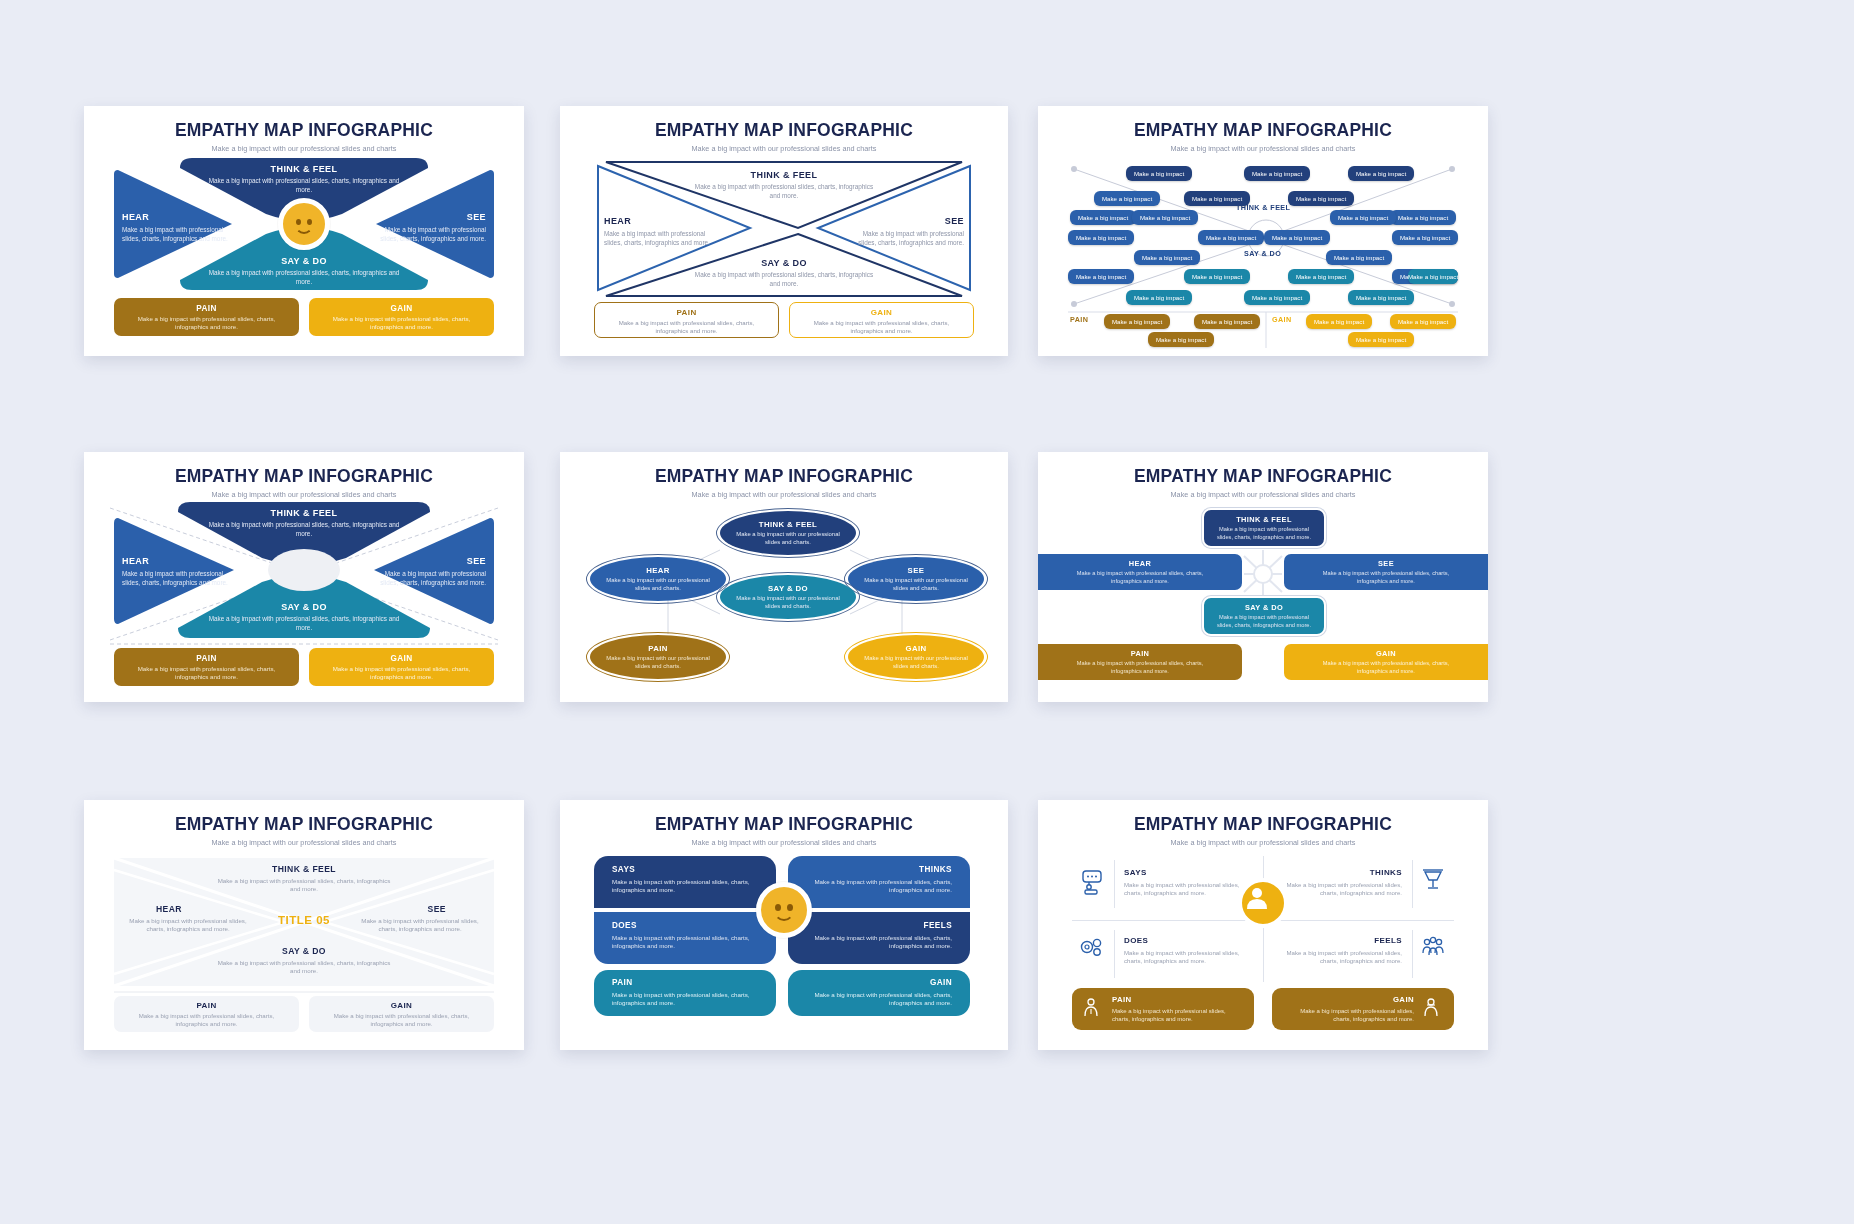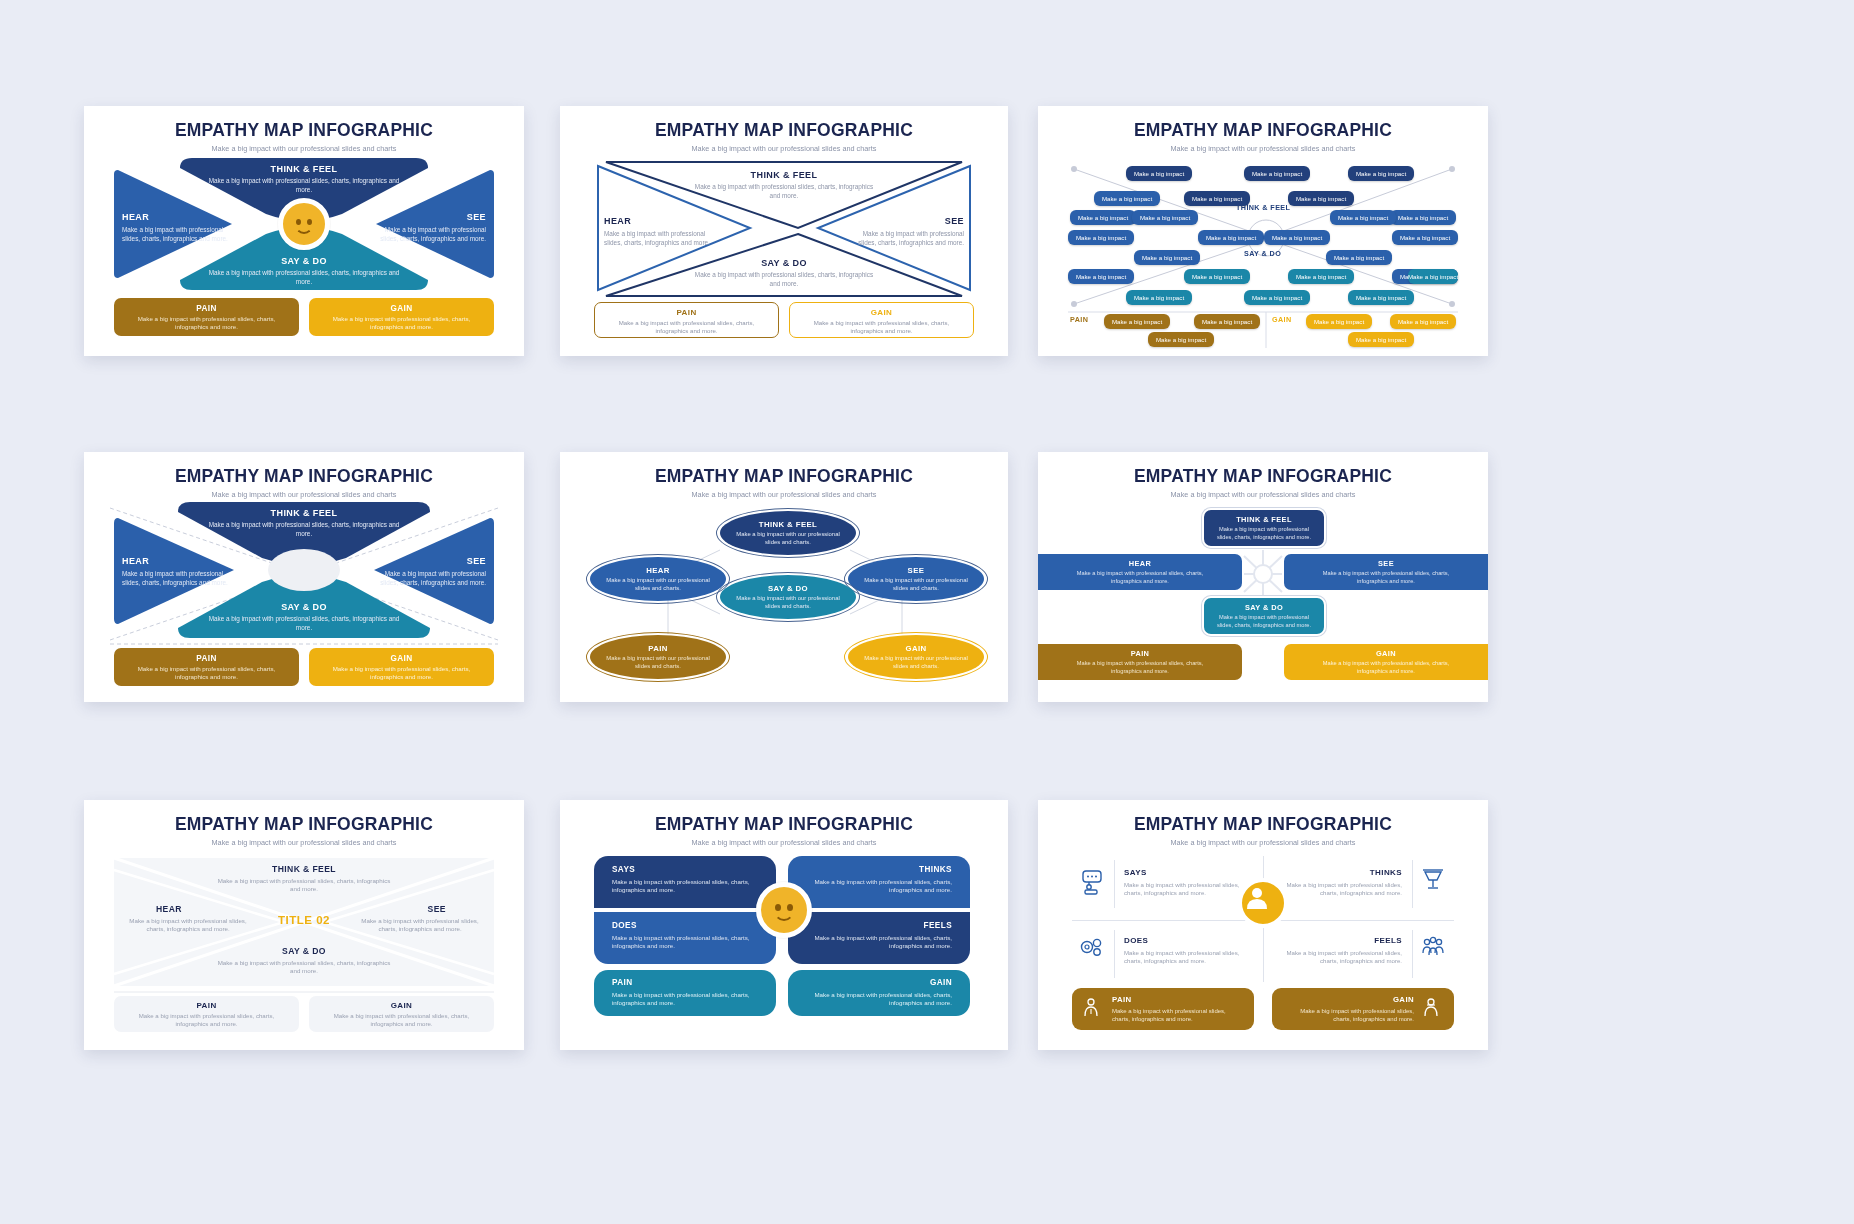--- a/index.html
+++ b/index.html
@@ -353,21 +353,21 @@
 
   <div class="lbl" style="position:absolute;left:120px;top:64px;width:200px;text-align:center;font-size:8.6px;color:#1b2550;">THINK &amp; FEEL</div>
   <div class="body-txt" style="position:absolute;left:130px;top:77px;width:180px;text-align:center;font-size:6.2px;color:#9aa1b2;">Make a big impact with professional slides, charts, infographics and more.</div>
 
   <div class="lbl" style="position:absolute;left:72px;top:104px;font-size:8.6px;color:#1b2550;">HEAR</div>
   <div class="body-txt" style="position:absolute;left:44px;top:117px;width:120px;text-align:center;font-size:6.2px;color:#9aa1b2;">Make a big impact with professional slides, charts, infographics and more.</div>
 
   <div class="lbl" style="position:absolute;right:78px;top:104px;font-size:8.6px;color:#1b2550;">SEE</div>
   <div class="body-txt" style="position:absolute;right:44px;top:117px;width:120px;text-align:center;font-size:6.2px;color:#9aa1b2;">Make a big impact with professional slides, charts, infographics and more.</div>
 
-  <div class="lbl" style="position:absolute;left:170px;top:114px;width:100px;text-align:center;font-size:11.5px;color:#eeb111;letter-spacing:.5px;">TITLE 02</div>
+  <div class="lbl" style="position:absolute;left:170px;top:114px;width:100px;text-align:center;font-size:11.5px;color:#eeb111;letter-spacing:.5px;">TITLE 05</div>
 
   <div class="lbl" style="position:absolute;left:120px;top:146px;width:200px;text-align:center;font-size:8.6px;color:#1b2550;">SAY &amp; DO</div>
   <div class="body-txt" style="position:absolute;left:130px;top:159px;width:180px;text-align:center;font-size:6.2px;color:#9aa1b2;">Make a big impact with professional slides, charts, infographics and more.</div>
 
   <div class="pill" style="left:30px;top:196px;width:185px;height:36px;background:#f2f4f8;">
     <span class="lbl" style="margin-top:5px;font-size:8px;color:#1b2550;">PAIN</span>
     <span class="body-txt" style="margin:2px auto 0;width:150px;font-size:6.1px;color:#9aa1b2;">Make a big impact with professional slides, charts, infographics and more.</span>
   </div>
   <div class="pill" style="left:225px;top:196px;width:185px;height:36px;background:#f2f4f8;">
     <span class="lbl" style="margin-top:5px;font-size:8px;color:#1b2550;">GAIN</span>

